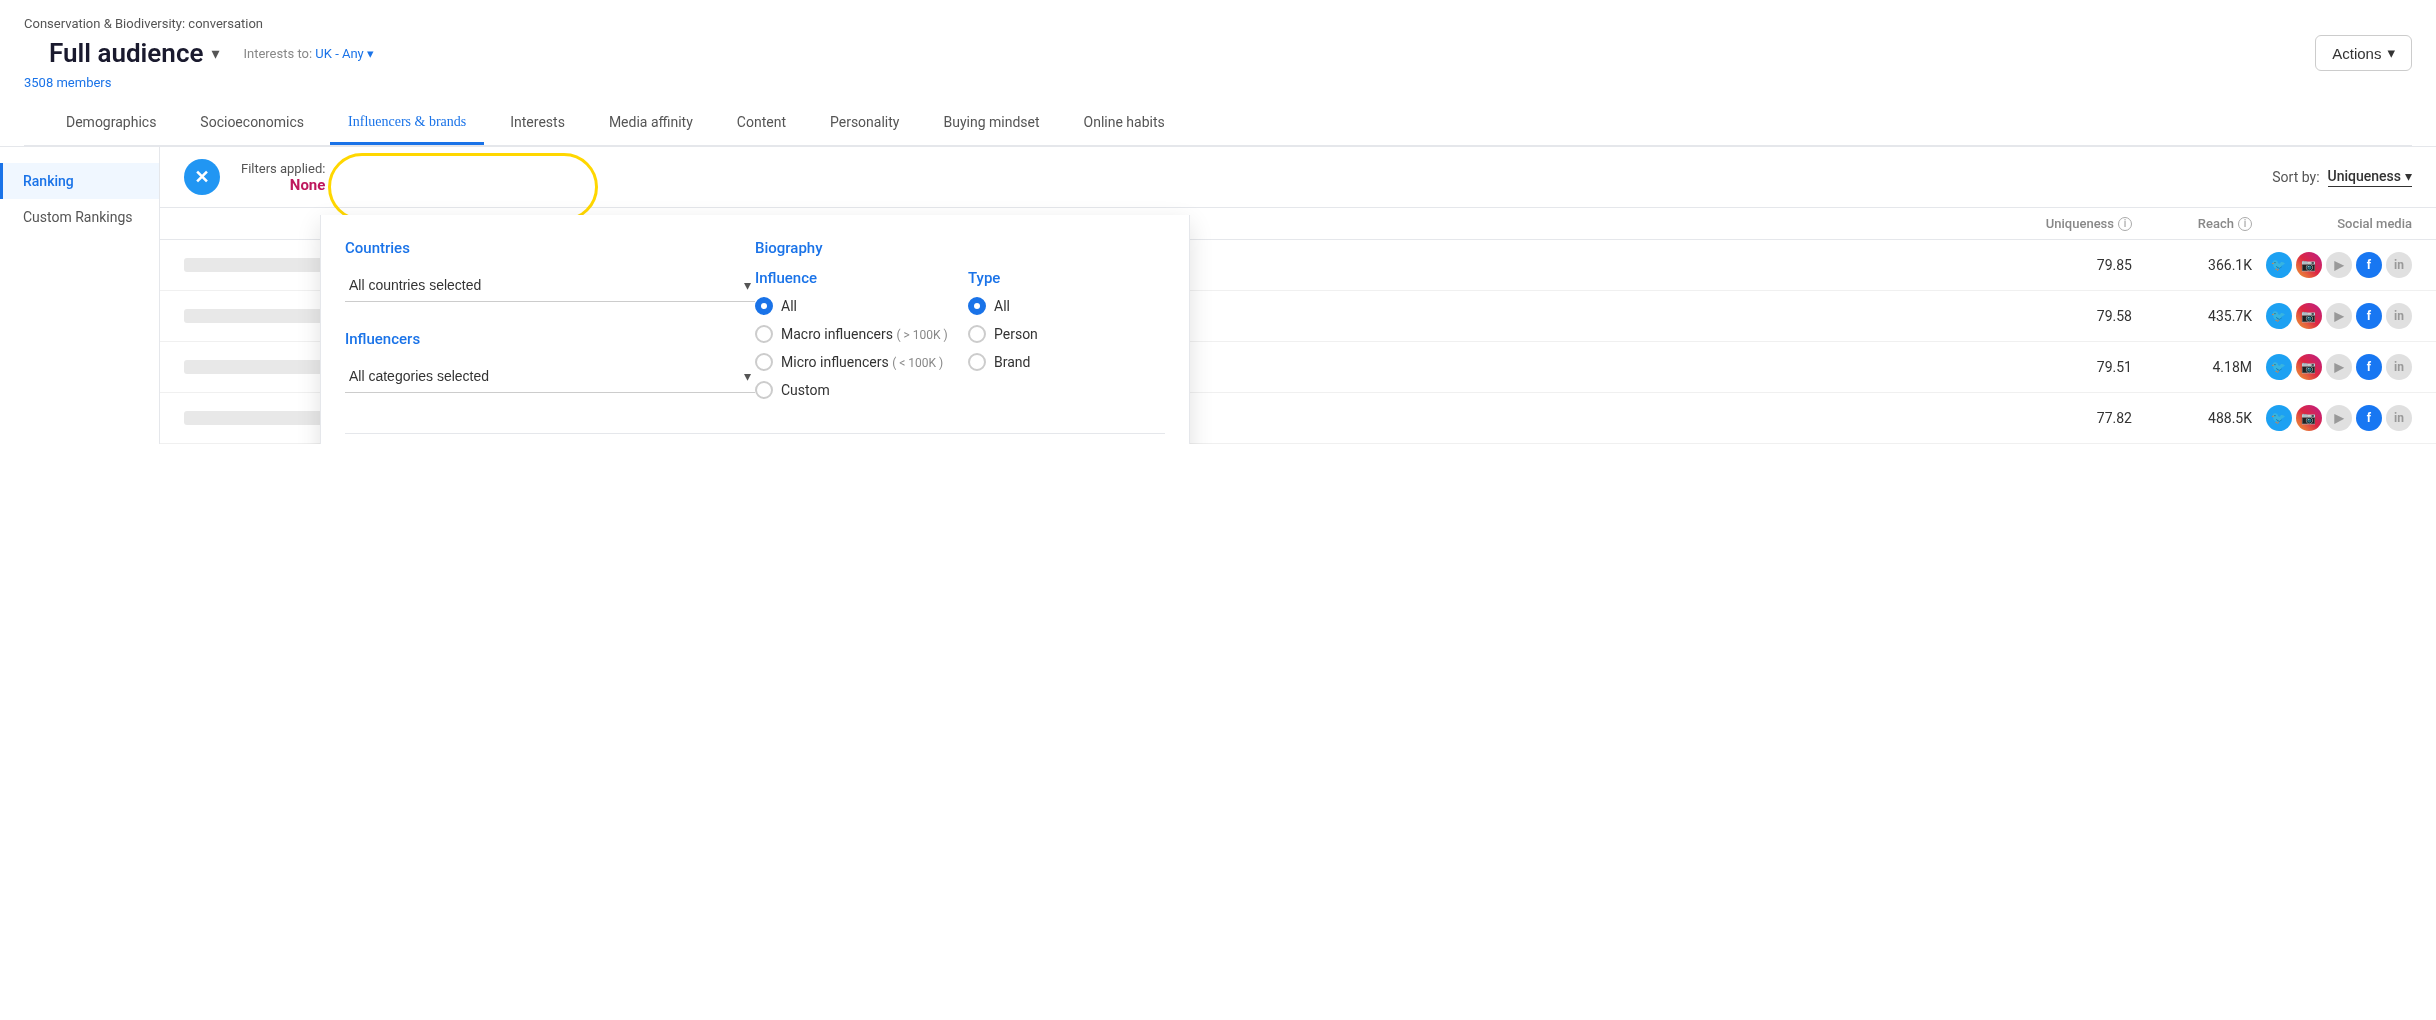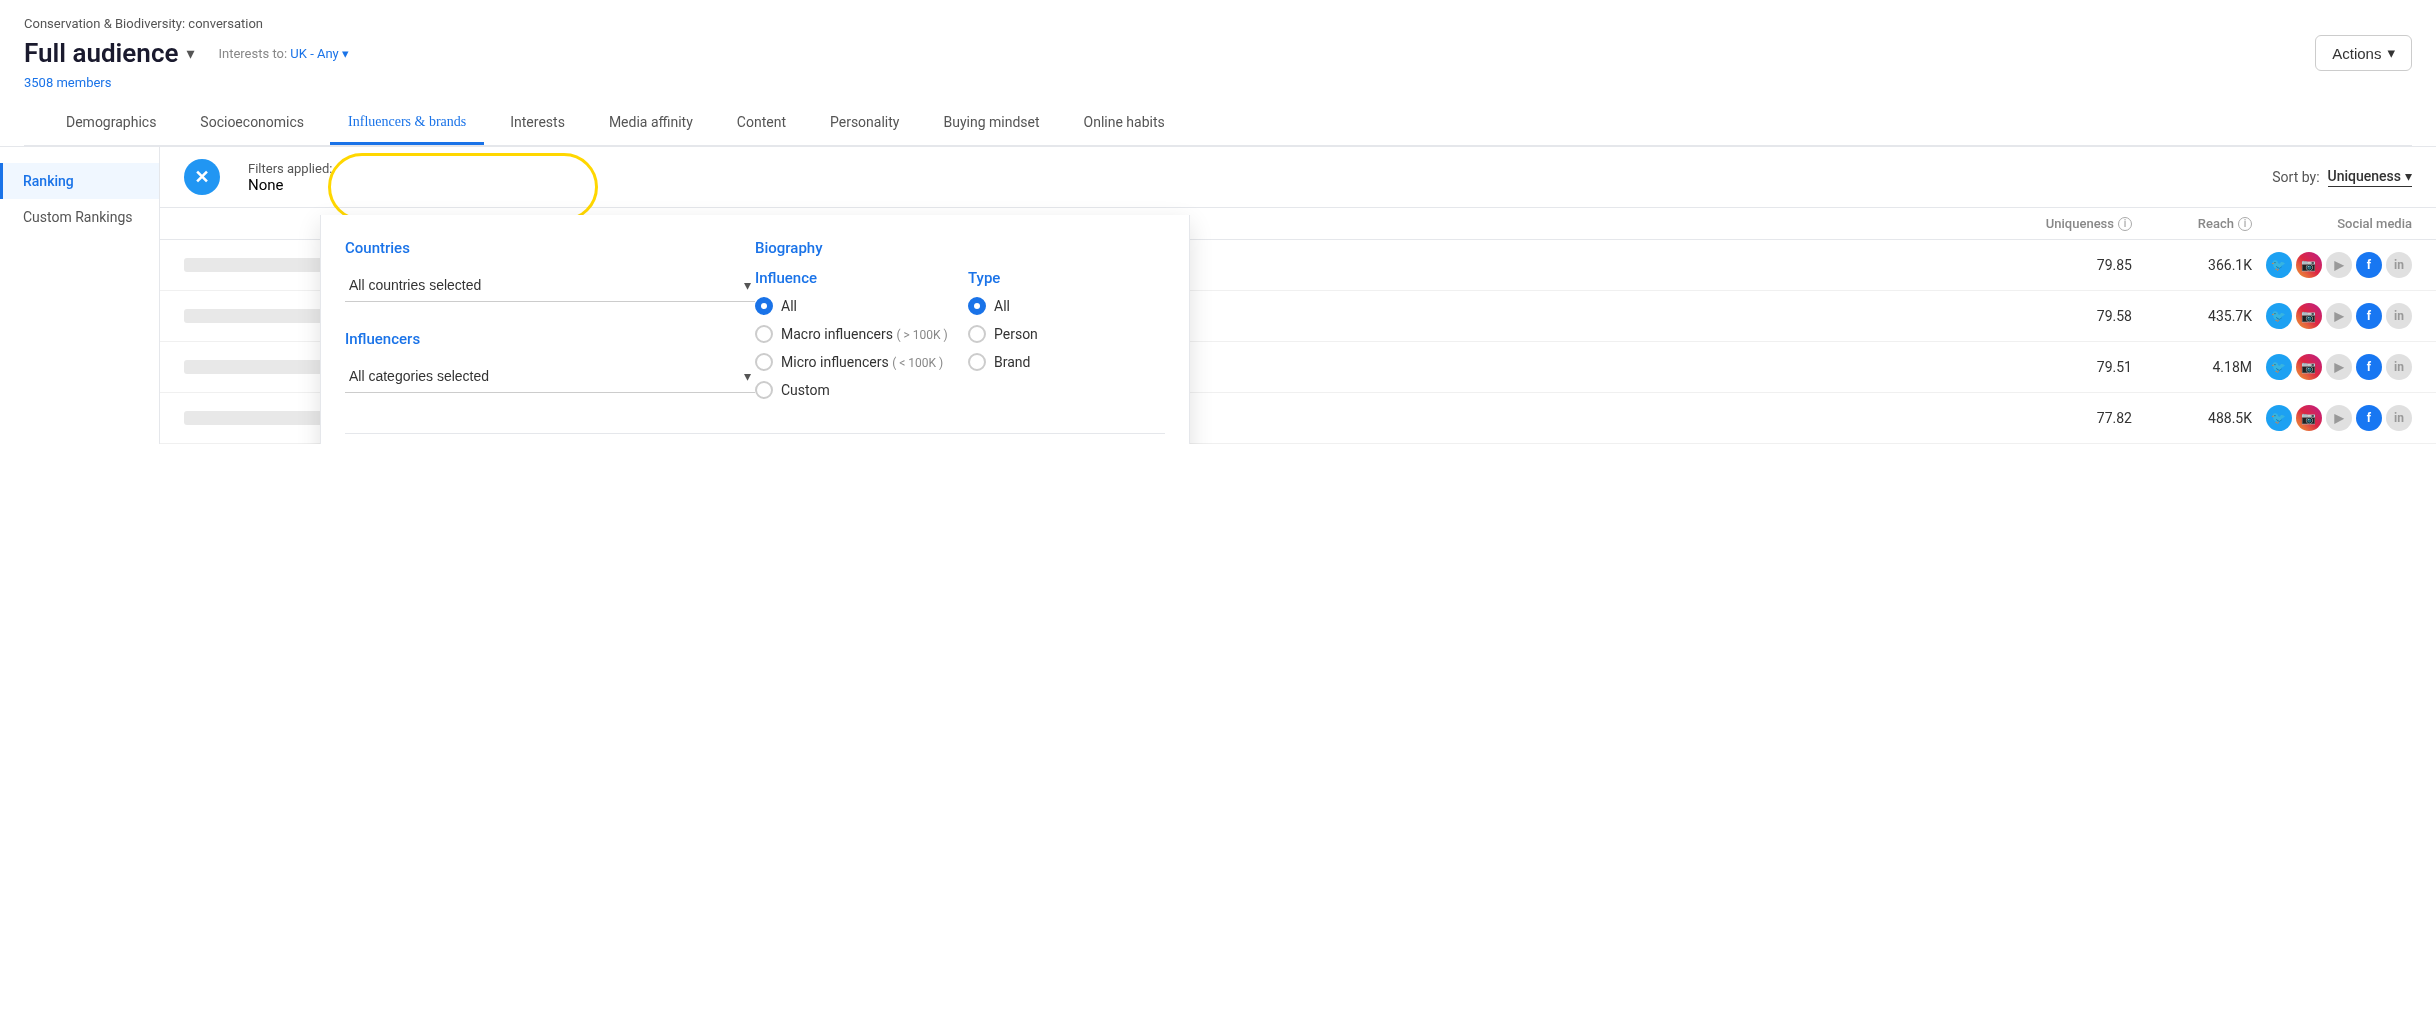--- a/index.html
+++ b/index.html
@@ -2,21 +2,21 @@
 <html><head>
   <meta charset="utf-8">
   <style>
     * { box-sizing: border-box; margin: 0; padding: 0; }
     body { font-family: -apple-system, BlinkMacSystemFont, 'Segoe UI', Roboto, sans-serif; background: #fff; color: #333; font-size: 14px; }
 
     .header { padding: 16px 24px 0; border-bottom: 1px solid #e5e7eb; }
     .breadcrumb { font-size: 13px; color: #555; margin-bottom: 4px; }
     .title-row { display: flex; align-items: center; justify-content: space-between; margin-bottom: 4px; }
     .title-left { display: flex; align-items: center; gap: 8px; }
-    .page-title { font-size: 26px; font-weight: 600; color: #1a1a2e; }
+    .page-title { font-size: 26px; font-weight: 600; color: #1a1a2e; margin-left: 25px; }
     .title-arrow { font-size: 16px; color: #555; }
     .compared-to { font-size: 13px; color: #888; margin-left: 16px; }
     .compared-to a { color: #1a73e8; text-decoration: none; }
     .members-count { font-size: 13px; color: #1a73e8; margin-bottom: 12px; cursor: pointer; }
     .actions-btn { display: flex; align-items: center; gap: 6px; border: 1px solid #ccc; border-radius: 6px; padding: 8px 16px; font-size: 15px; cursor: pointer; background: #fff; color: #333; }
 
     .nav-tabs { display: flex; gap: 8px; padding: 0 24px; border-bottom: 1px solid #e5e7eb; background: #fff; }
     .nav-tab { padding: 12px 18px; font-size: 14px; color: #555; cursor: pointer; border-bottom: 3px solid transparent; white-space: nowrap; }
     .nav-tab.active { color: #1a73e8; border-bottom: 3px solid #1a73e8; font-weight: 500; font-family: Liberation Serif, serif; }
 
@@ -25,21 +25,21 @@
     .sidebar { width: 160px; min-width: 160px; padding: 16px 0; border-right: 1px solid #e5e7eb; }
     .sidebar-item { padding: 10px 20px; font-size: 14px; color: #555; cursor: pointer; border-left: 3px solid transparent; }
     .sidebar-item.active { color: #1a73e8; border-left: 3px solid #1a73e8; font-weight: 500; background: #f0f7ff; }
 
     .main-content { flex: 1; padding: 0; position: relative; }
 
     
     .filter-bar { display: flex; align-items: center; padding: 12px 24px; border-bottom: 1px solid #e5e7eb; position: relative; }
     .filter-x-btn { width: 36px; height: 36px; border-radius: 50%; background: #2196F3; display: flex; align-items: center; justify-content: center; cursor: pointer; color: white; font-size: 18px; font-weight: bold; border: none; }
     .filter-text { font-size: 13px; color: #555; }
-    .filter-text strong { display: block; font-size: 15px; font-weight: 400; color: #000000; }
+    .filter-text strong { display: block; font-size: 15px; font-weight: 700; color: #be185d; text-align: right; }
     .filter-highlight { position: absolute; left: 168px; top: 6px; width: 270px; height: 68px; border: 3px solid #FFD700; border-radius: 50px; pointer-events: none; }
 
     .sort-bar { display: flex; align-items: center; gap: 8px; margin-left: auto; }
     .sort-label { font-size: 14px; color: #555; margin-left: 24px; }
     .sort-value { font-size: 14px; color: #333; font-weight: 500; cursor: pointer; display: flex; align-items: center; gap: 4px; border-bottom: 1px solid #333; padding-bottom: 2px; }
 
     
     .table-header { display: grid; grid-template-columns: 1fr 120px 120px 160px; padding: 8px 24px; border-bottom: 1px solid #e5e7eb; background: #fff; font-size: 13px; color: #888; font-weight: 500; }
     .th { display: flex; align-items: center; gap: 4px; }
     .th-right { justify-content: flex-end; }
@@ -126,21 +126,21 @@
     <div class="sidebar-item">Custom Rankings</div>
   </div>
 
   <div class="main-content">
 
     <div class="filter-bar">
 
       <div class="filter-highlight"></div>
 
       <button class="filter-x-btn">✕</button>
-      <div style="margin-left: 28px;">
+      <div style="margin-left: 21px;">
         <span class="filter-text">
           <span>Filters applied:</span>
           <strong>None</strong>
         </span>
       </div>
 
       <div class="sort-bar">
         <span class="sort-label">Sort by:</span>
         <span class="sort-value">
           <span>Uniqueness</span>

